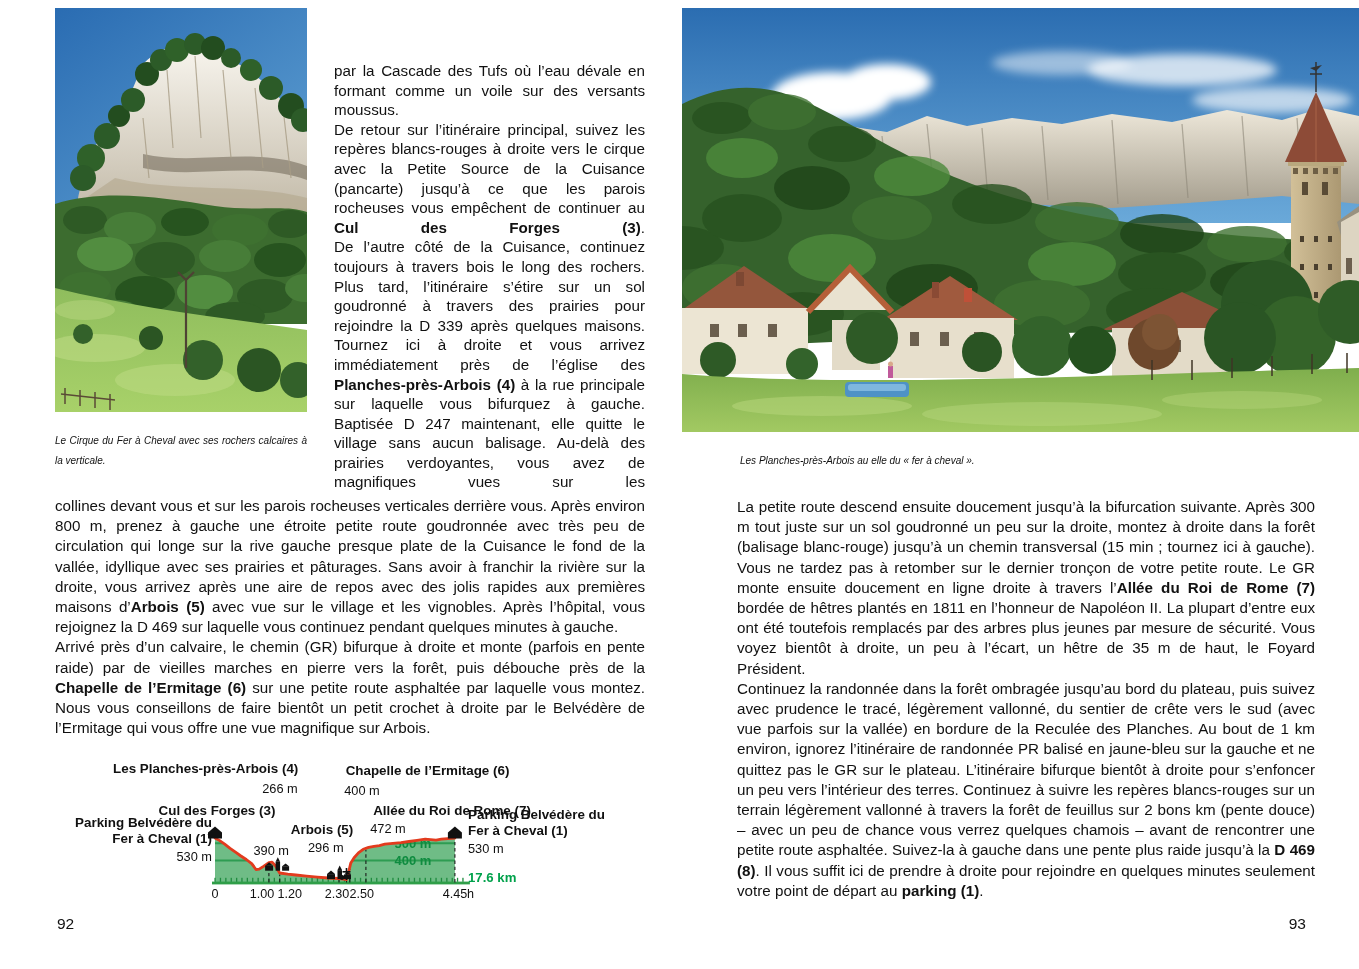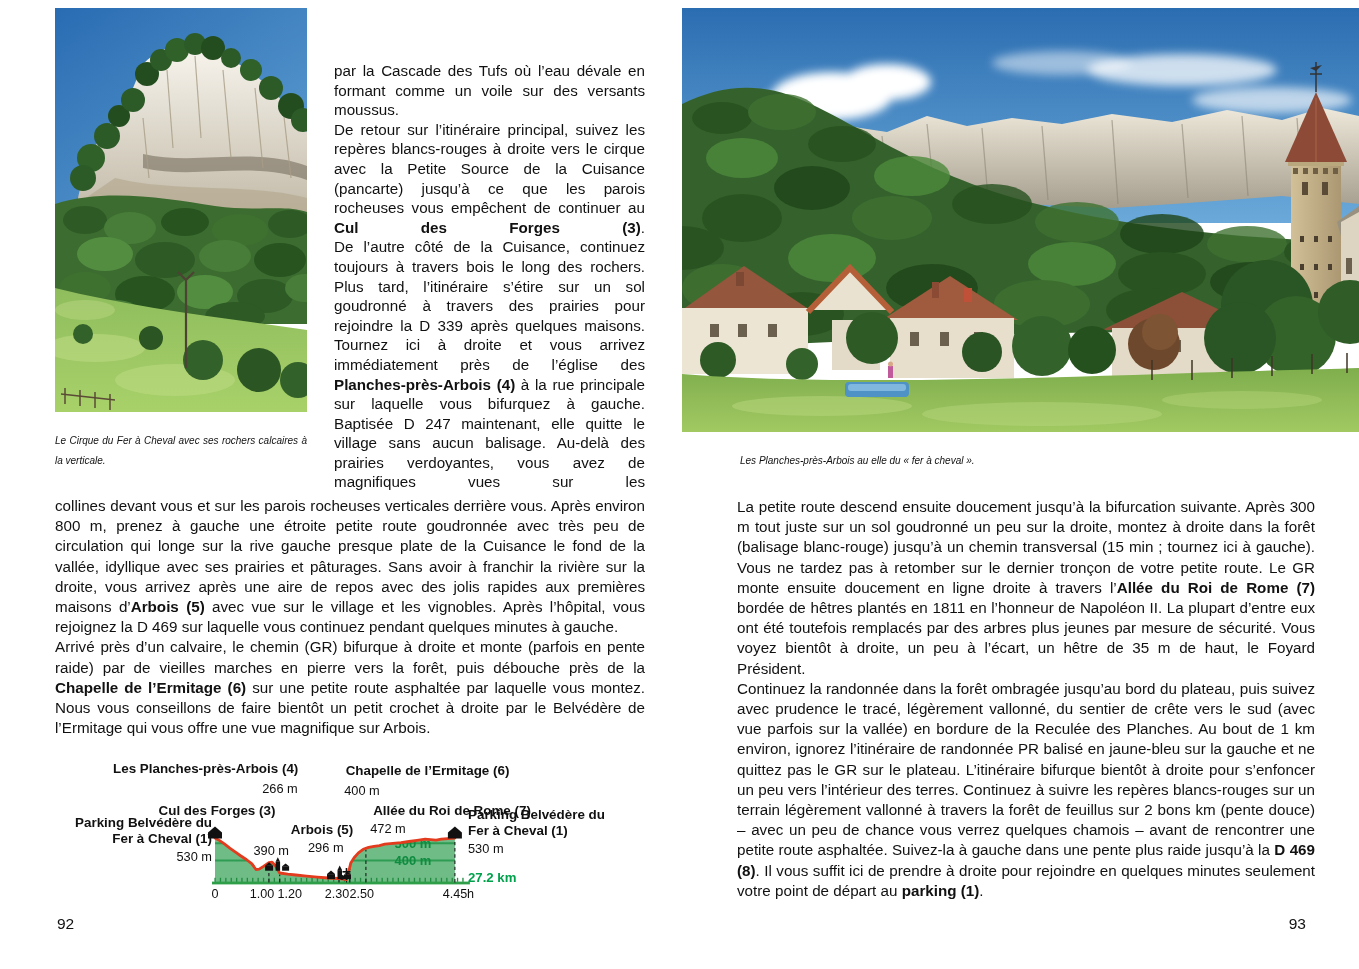--- a/index.html
+++ b/index.html
@@ -257,21 +257,21 @@
       <div class="wp" style="left:57px;top:43px;width:180px;text-align:center;">Cul des Forges (3)</div>
       <div class="wpe" style="left:159px;top:61px;width:60px;text-align:right;margin-top:22px;">390 m</div>
       <div class="wp" style="left:282px;top:43px;width:200px;text-align:center;">Allée du Roi de Rome (7)</div>
       <div class="wpe" style="left:288px;top:61px;width:60px;text-align:center;">472 m</div>
       <div class="wp" style="left:0px;top:55px;width:142px;text-align:right;">Parking Belvédère du Fer à Cheval (1)</div>
       <div class="wpe" style="left:0px;top:89px;width:142px;text-align:right;">530 m</div>
       <div class="wp" style="left:202px;top:62px;width:100px;text-align:center;">Arbois (5)</div>
       <div class="wpe" style="left:238px;top:80px;width:60px;">296 m</div>
       <div class="wp" style="left:398px;top:47px;width:158px;text-align:left;">Parking Belvédère du Fer à Cheval (1)</div>
       <div class="wpe" style="left:398px;top:81px;width:60px;text-align:left;">530 m</div>
-      <div class="dist" style="left:398px;top:110px;color:#00a14b;">27.2 km</div>
+      <div class="dist" style="left:398px;top:110px;color:#00a14b;">17.6 km</div>
     </div>
 
     <div class="pagenum" style="left:57px;top:915px;">92</div>
   </div>
 
   <div>
 
     <div class="photo" style="left:682px;top:8px;width:677px;height:424px;">
       <svg viewBox="0 0 677 424" preserveAspectRatio="none">
         <defs>

